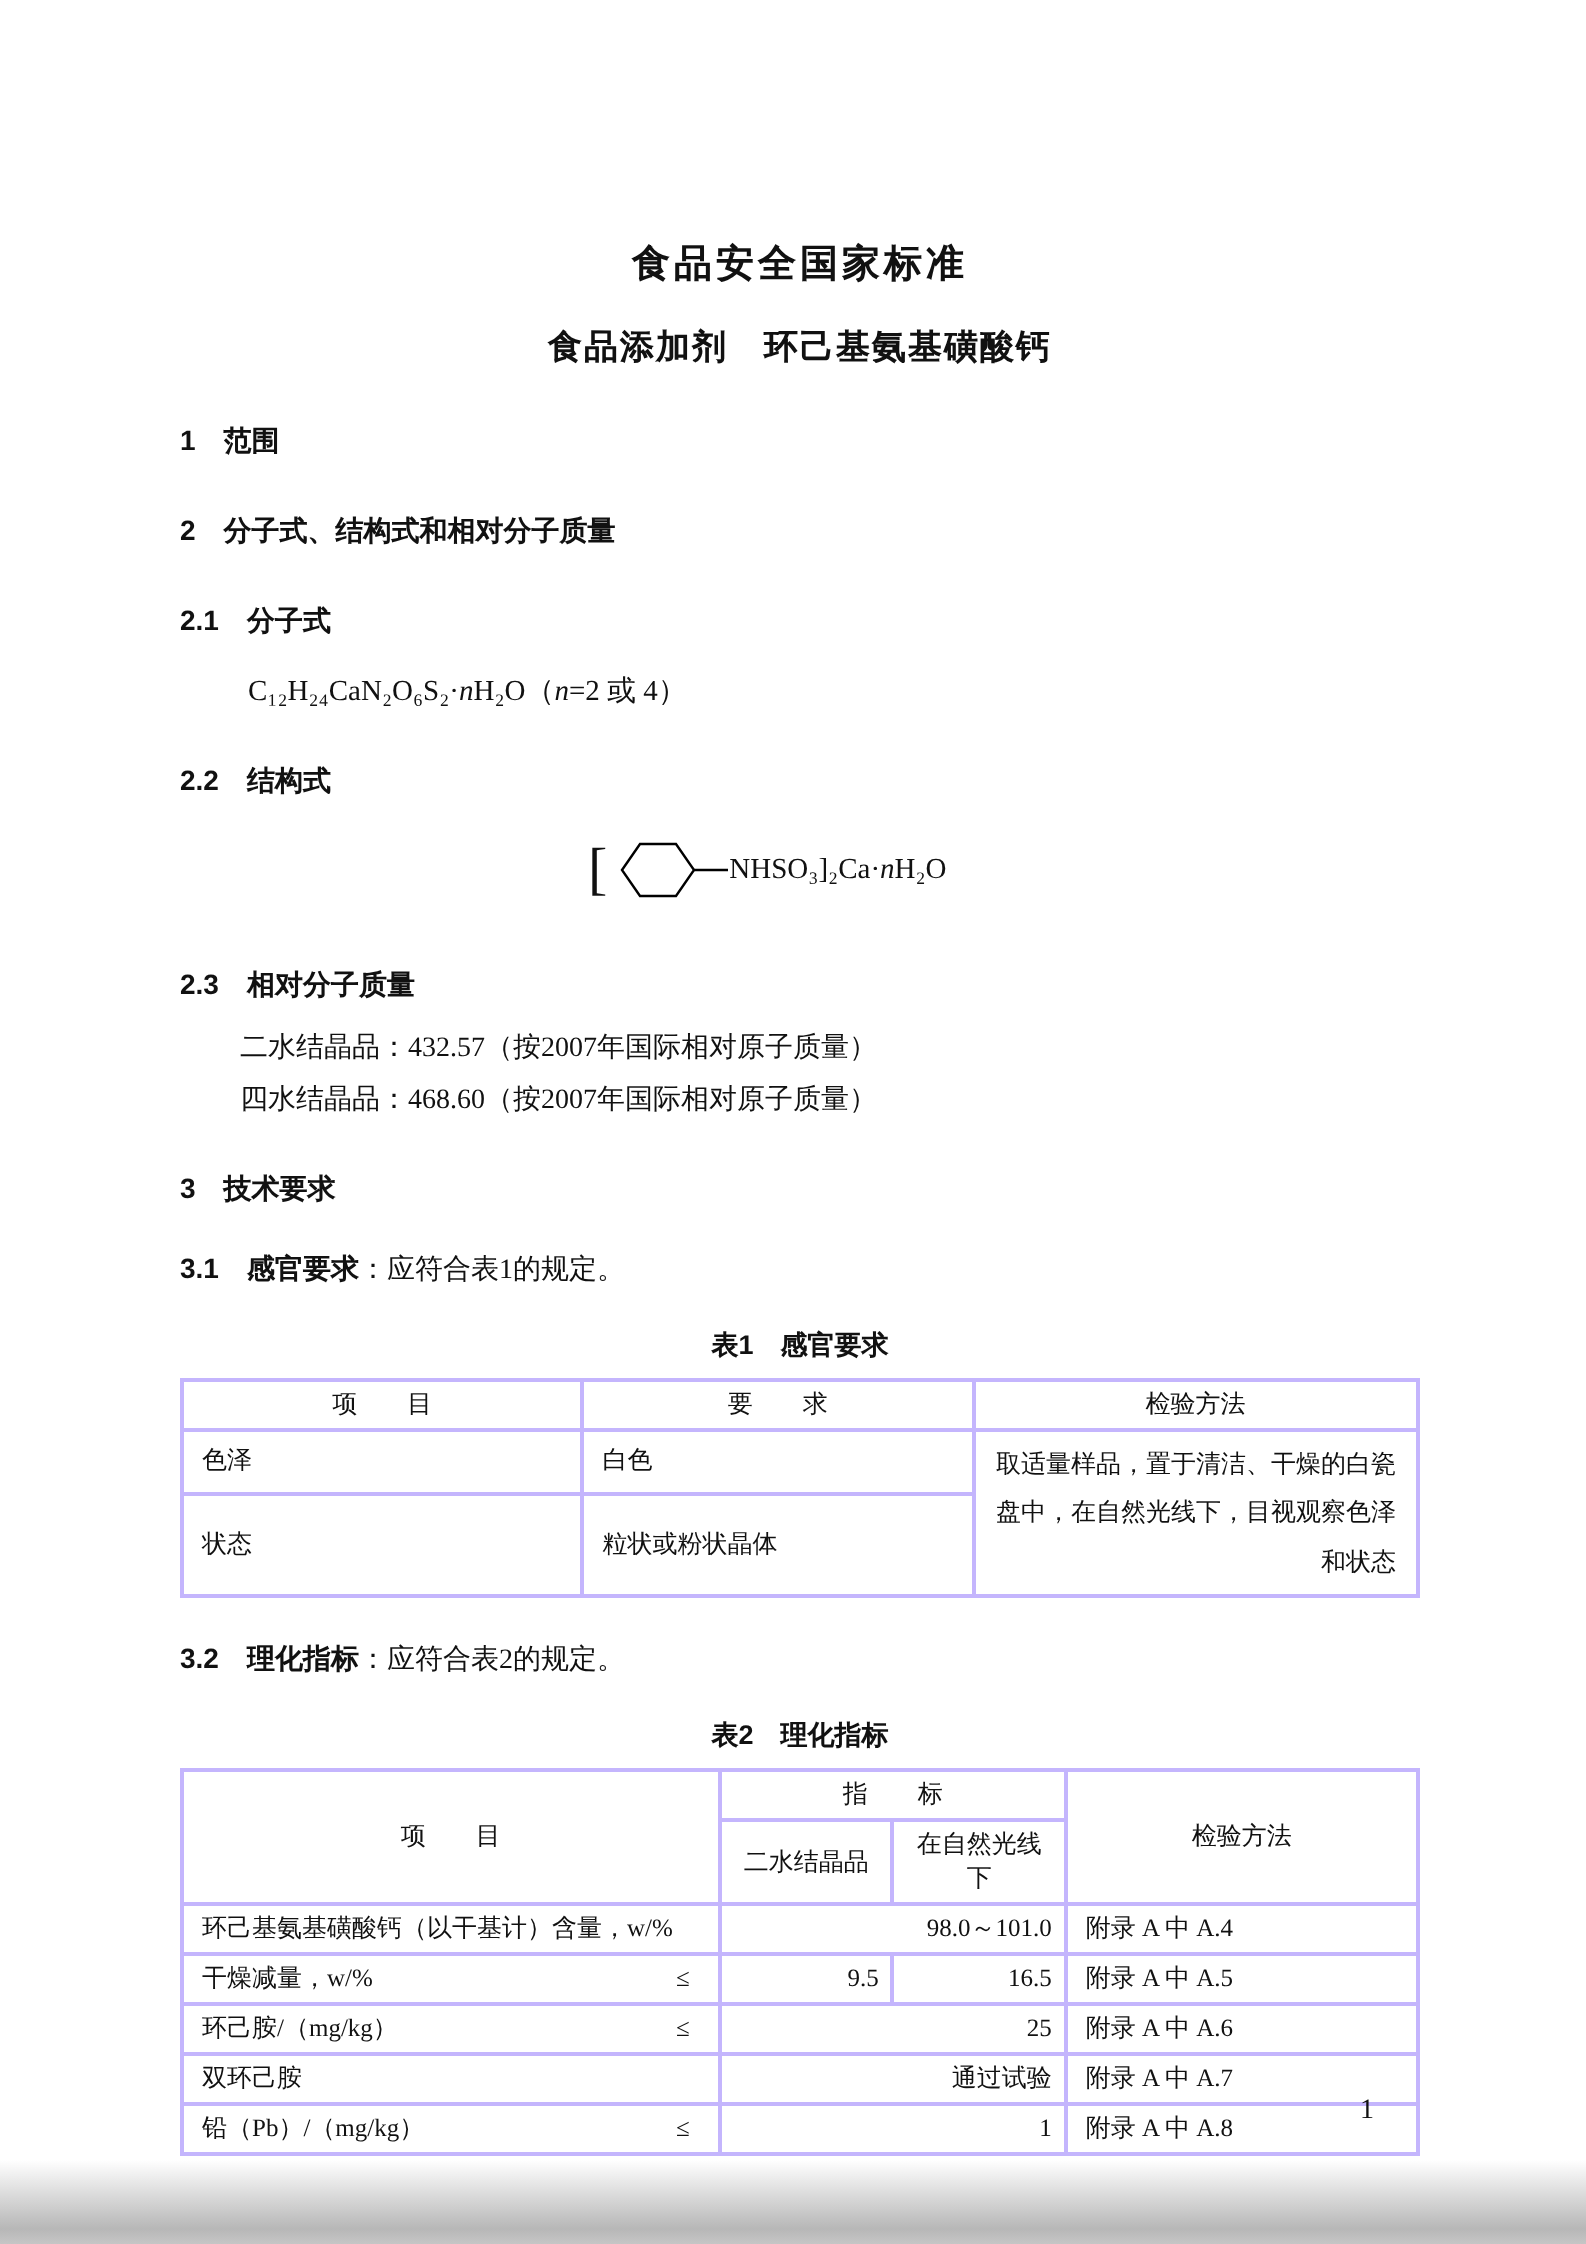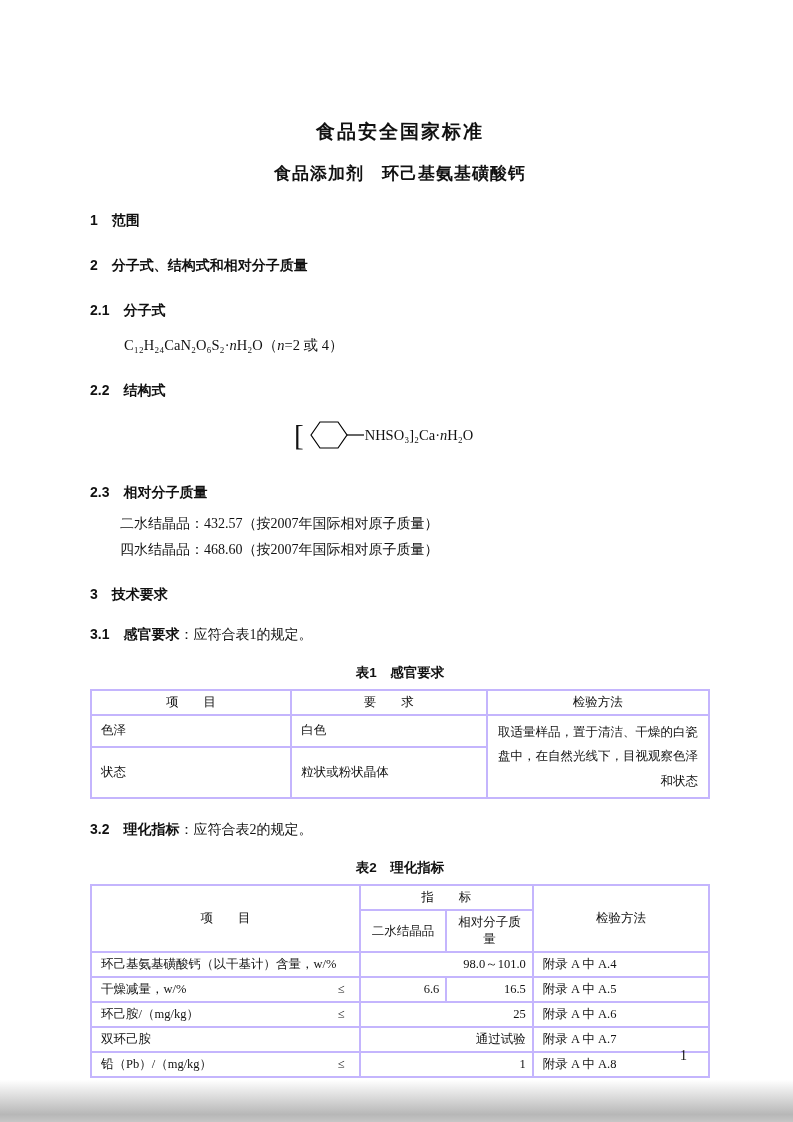--- a/index.html
+++ b/index.html
@@ -147,40 +147,40 @@
         <col style="width:28.5%">
       </colgroup>
     <tbody>
         <tr>
       <th rowspan="2">项　　目</th>
       <th colspan="2">指　　标</th>
       <th rowspan="2">检验方法</th>
     </tr>
     <tr>
       <th>二水结晶品</th>
-      <th>相对分子质量</th>
+      <th>在自然光线下</th>
     </tr>
     <tr>
       <td class="left-cell">
             <span class="item-flex">
               <span>环己基氨基磺酸钙（以干基计）含量，w/%</span>
               <span class="le-mark"></span>
             </span>
           </td>
       <td class="center-cell" colspan="2">98.0～101.0</td>
       <td class="left-cell">附录 A 中 A.4</td>
     </tr>
     <tr>
       <td class="left-cell">
             <span class="item-flex">
               <span>干燥减量，w/%</span>
               <span class="le-mark">≤</span>
             </span>
           </td>
-      <td class="center-cell">6.6</td>
+      <td class="center-cell">9.5</td>
       <td class="center-cell">16.5</td>
       <td class="left-cell">附录 A 中 A.5</td>
     </tr>
     <tr>
       <td class="left-cell">
             <span class="item-flex">
               <span>环己胺/（mg/kg）</span>
               <span class="le-mark">≤</span>
             </span>
           </td>

